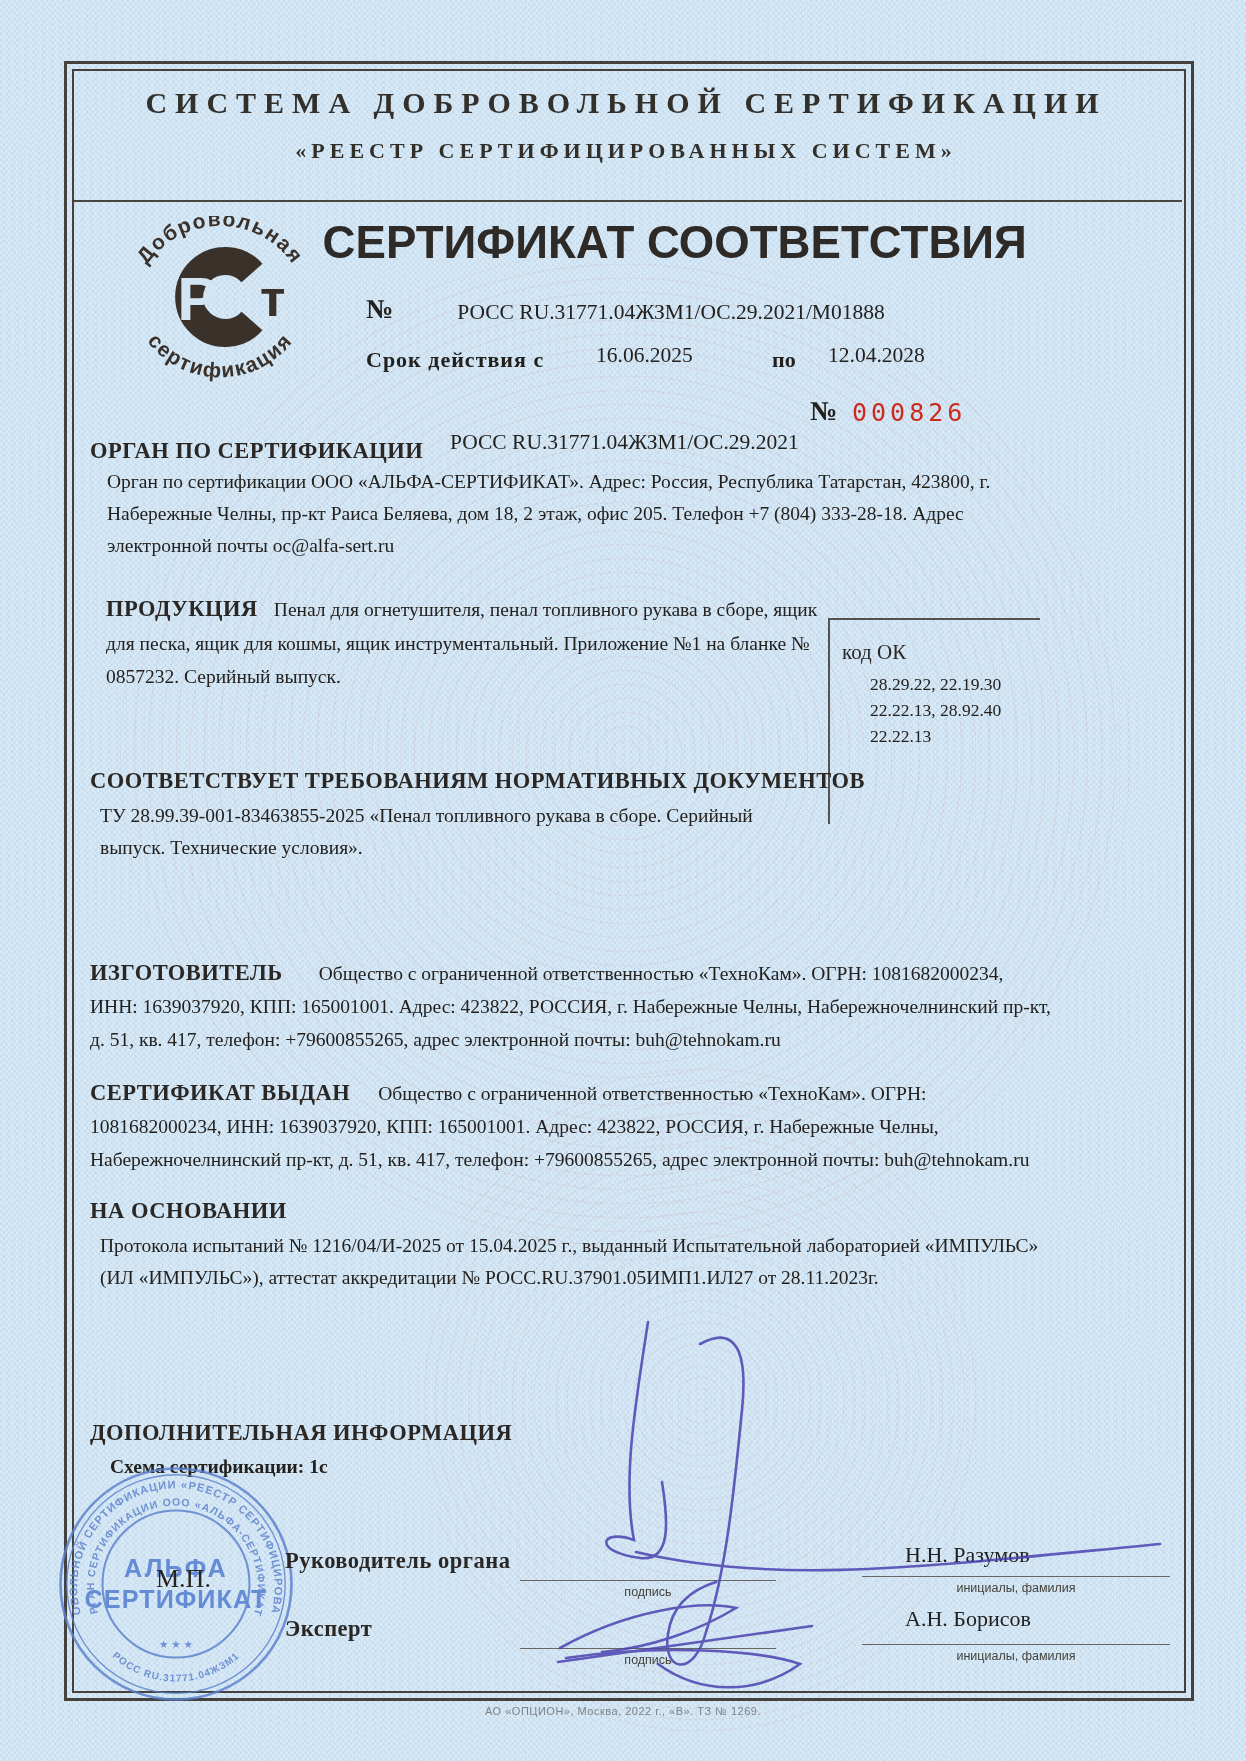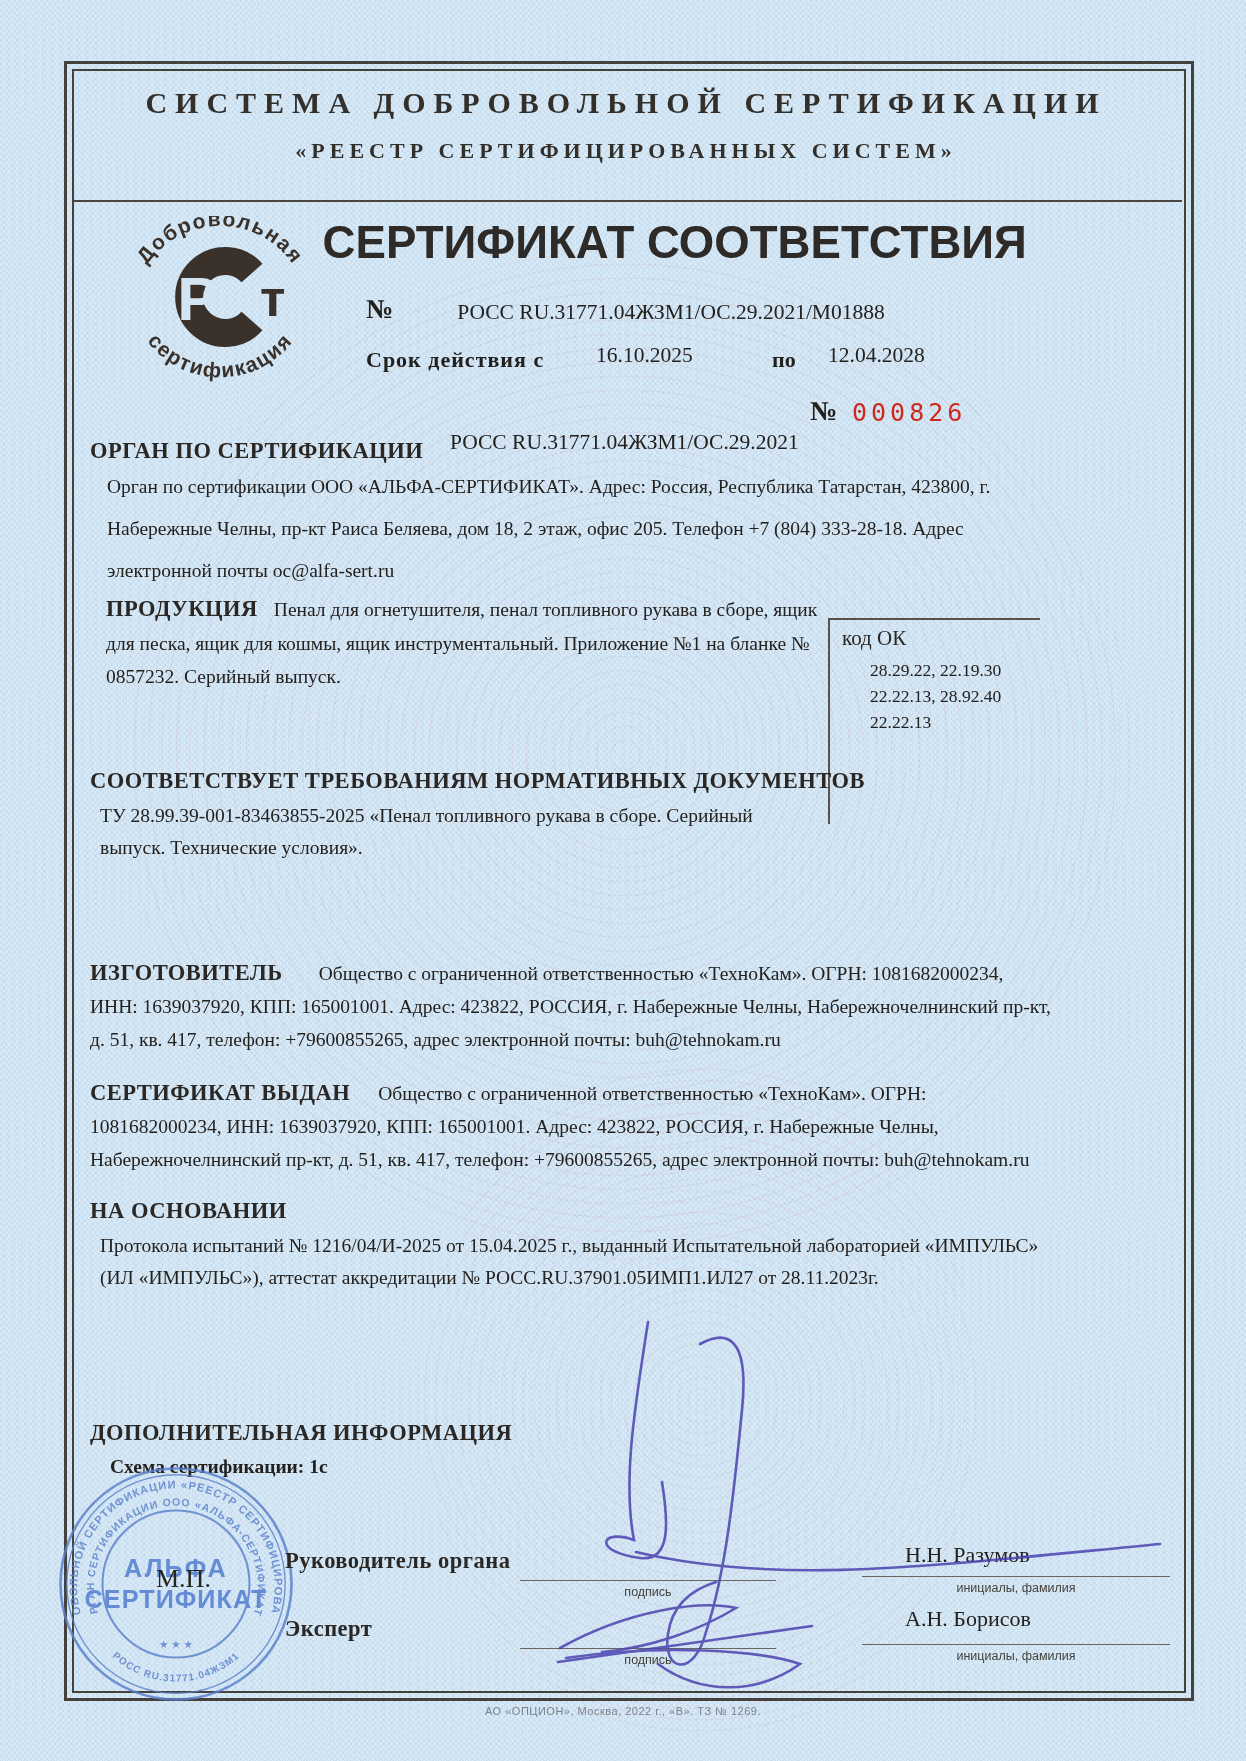--- a/index.html
+++ b/index.html
@@ -32,24 +32,24 @@
   .no-value{left:428px;top:300px;width:486px;text-align:center;font-size:21.5px;}
   .term-label{left:366px;top:347px;font-size:22px;font-weight:bold;letter-spacing:1px;}
   .date-from{left:596px;top:343px;font-size:21.5px;}
   .po-label{left:772px;top:347px;font-size:22px;font-weight:bold;}
   .date-to{left:828px;top:343px;font-size:21.5px;}
   .blank-no{left:810px;top:396px;font-size:27px;font-weight:bold;}
   .blank-digits{left:852px;top:398px;font-family:"DejaVu Sans Mono",monospace;font-size:25px;letter-spacing:4px;color:#cd2a1d;}
   .sec-head{font-size:22.5px;font-weight:bold;letter-spacing:.5px;color:#2a2724;}
   .organ-head{left:90px;top:438px;}
   .organ-code{left:450px;top:430px;font-size:21.5px;}
-  .organ-text{left:107px;top:466px;width:948px;font-size:19.5px;line-height:42px;}
+  .organ-text{left:107px;top:466px;width:948px;font-size:19.5px;line-height:32px;}
   .prod-block{left:90px;top:592px;width:742px;font-size:19.5px;line-height:33.5px;margin-left:16px;}
   .prod-block .sec-head{margin-right:16px;}
-  .codebox{left:828px;width:212px;border-top:2px solid #55514b;border-left:2px solid #55514b;padding:6px 8px 10px 12px;box-sizing:border-box;}
+  .codebox{left:828px;width:212px;border-top:2px solid #55514b;border-left:2px solid #55514b;padding:20px 8px 10px 12px;box-sizing:border-box;}
   .codebox .cb-label{font-size:21px;color:#2a2724;}
   .codebox .cb-codes{margin:6px 0 0 28px;font-size:17.5px;line-height:26px;}
   .okbox{top:618px;height:206px;}
   .tnbox{top:796px;height:196px;}
   .conf-head{left:90px;top:768px;}
   .conf-text{left:100px;top:800px;width:718px;font-size:19.5px;line-height:32px;}
   .man-block{left:90px;top:956px;width:964px;font-size:19.5px;line-height:33px;}
   .man-block .sec-head{margin-right:36px;}
   .issued-block{left:90px;top:1076px;width:968px;font-size:19.5px;line-height:33px;}
   .issued-block .sec-head{margin-right:28px;}
@@ -107,21 +107,21 @@
     <text x="152" y="100" font-family="Liberation Sans, sans-serif" font-size="52" font-weight="bold" fill="#3a312a">т</text>
     <text font-family="Liberation Sans, sans-serif" font-size="21" font-weight="bold" fill="#3a312a" letter-spacing="1.5">
       <textPath href="#arcBot" startOffset="50%" text-anchor="middle">сертификация</textPath>
     </text>
   </svg>
 
   <div class="abs big-title">СЕРТИФИКАТ СООТВЕТСТВИЯ</div>
   <div class="abs no-label">№</div>
   <div class="abs no-value">РОСС RU.31771.04ЖЗМ1/ОС.29.2021/М01888</div>
   <div class="abs term-label">Срок действия  с</div>
-  <div class="abs date-from">16.10.2025</div>
+  <div class="abs date-from">16.06.2025</div>
   <div class="abs po-label">по</div>
   <div class="abs date-to">12.04.2028</div>
   <div class="abs blank-no">№</div>
   <div class="abs blank-digits">000826</div>
 
   <div class="abs sec-head organ-head">ОРГАН ПО СЕРТИФИКАЦИИ</div>
   <div class="abs organ-code">РОСС RU.31771.04ЖЗМ1/ОС.29.2021</div>
   <div class="abs organ-text">Орган по сертификации ООО «АЛЬФА-СЕРТИФИКАТ». Адрес: Россия, Республика Татарстан, 423800, г. Набережные Челны, пр-кт Раиса Беляева, дом 18, 2 этаж, офис 205. Телефон +7 (804) 333-28-18. Адрес электронной почты oc@alfa-sert.ru</div>
 
   <div class="abs prod-block"><span class="sec-head">ПРОДУКЦИЯ</span><span>Пенал для огнетушителя, пенал топливного рукава в сборе, ящик для песка, ящик для кошмы, ящик инструментальный. Приложение №1 на бланке № 0857232. Серийный выпуск.</span></div>

